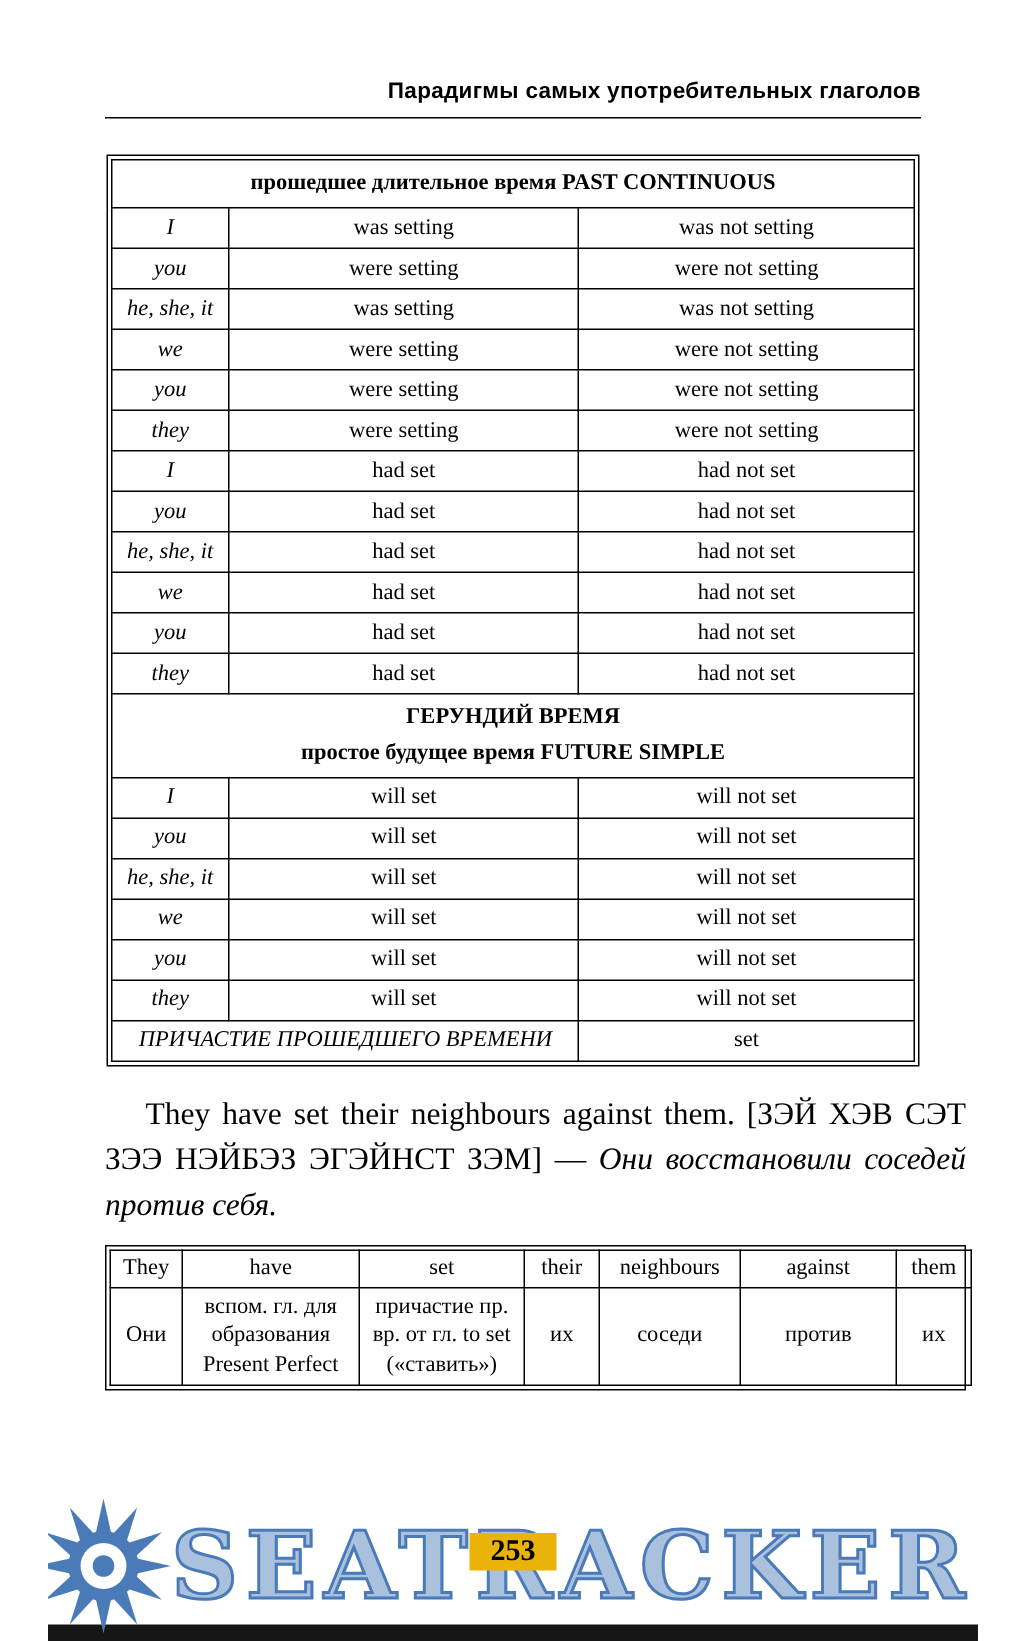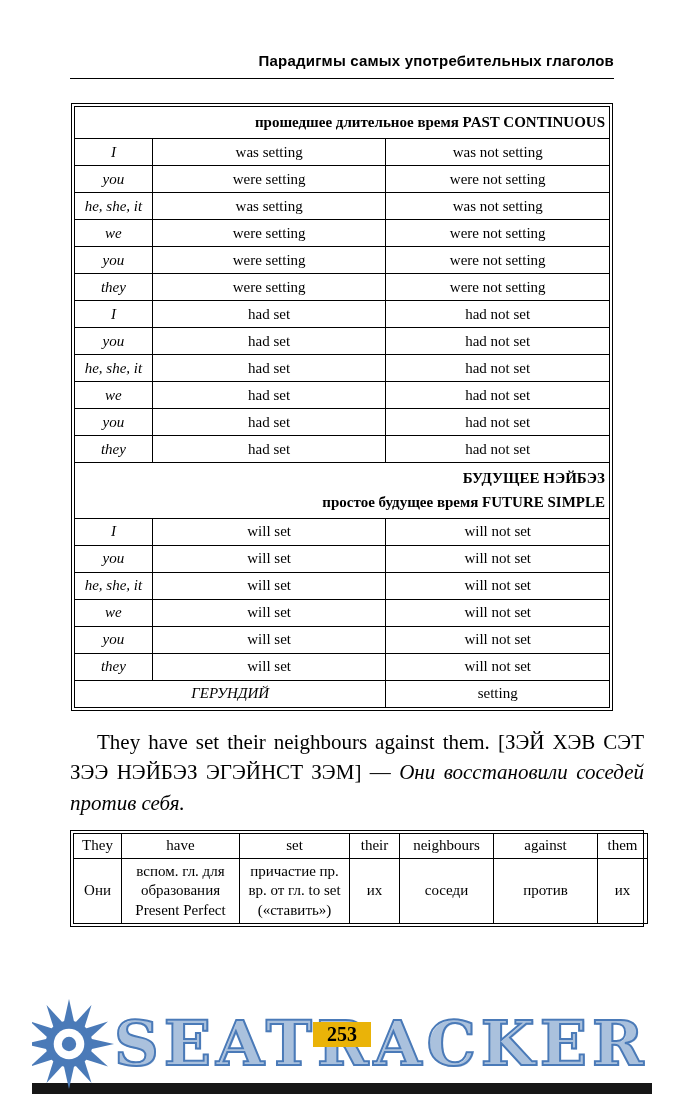--- a/index.html
+++ b/index.html
@@ -55,21 +55,20 @@
   .paradigm { font-size: 15px; }
   .paradigm td {
     text-align: center;
     padding: 3px 4px;
     height: 27px;
     vertical-align: middle;
   }
   .paradigm .sec-header {
     font-weight: bold;
     padding: 4px 4px;
-    text-align: right;
   }
   .paradigm .sec-header div { line-height: 1.55; }
   .paradigm .pron { font-style: italic; }
   .paradigm .special-label { font-style: italic; }
 
   
   .example {
     margin: 16px 38px 0 38px;
     width: 574px;
     font-size: 21px;
@@ -218,21 +217,21 @@
             <td class="form">had set</td>
             <td class="form">had not set</td>
           </tr>
           <tr>
             <td class="pron">they</td>
             <td class="form">had set</td>
             <td class="form">had not set</td>
           </tr>
           <tr>
             <td class="sec-header" colspan="3">
-              <div>БУДУЩЕЕ НЭЙБЭЗ</div>
+              <div>ГЕРУНДИЙ ВРЕМЯ</div>
               <div>простое будущее время FUTURE SIMPLE</div>
             </td>
           </tr>
           <tr>
             <td class="pron">I</td>
             <td class="form">will set</td>
             <td class="form">will not set</td>
           </tr>
           <tr>
             <td class="pron">you</td>
@@ -253,22 +252,22 @@
             <td class="pron">you</td>
             <td class="form">will set</td>
             <td class="form">will not set</td>
           </tr>
           <tr>
             <td class="pron">they</td>
             <td class="form">will set</td>
             <td class="form">will not set</td>
           </tr>
           <tr>
-            <td class="special-label" colspan="2">ГЕРУНДИЙ</td>
-            <td class="form">setting</td>
+            <td class="special-label" colspan="2">ПРИЧАСТИЕ ПРОШЕДШЕГО ВРЕМЕНИ</td>
+            <td class="form">set</td>
           </tr>
         </tbody>
     </table>
   </div>
 
   <p class="example"><span>They have set their neighbours against them. [ЗЭЙ ХЭВ СЭТ ЗЭЭ НЭЙБЭЗ ЭГЭЙНСТ ЗЭМ] — </span><span class="ital">Они восстановили соседей против себя.</span></p>
 
   <div class="tbl-wrap breakdown-wrap">
     <table class="breakdown">
       <colgroup>

